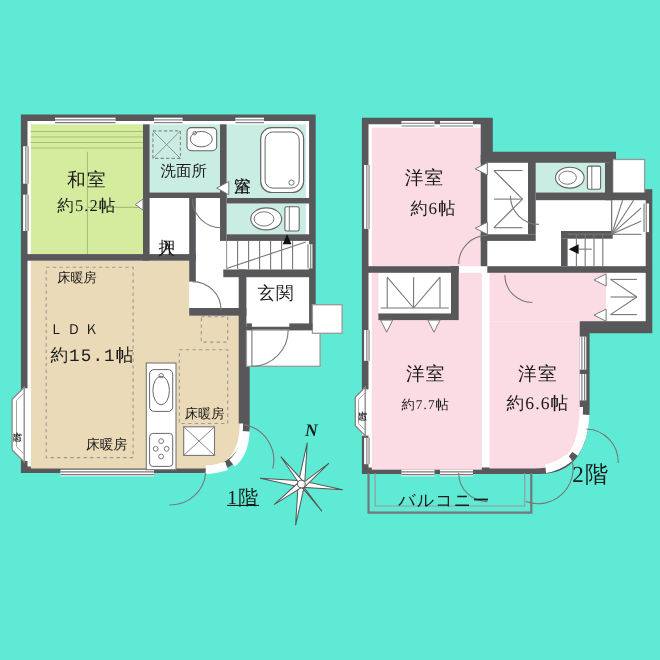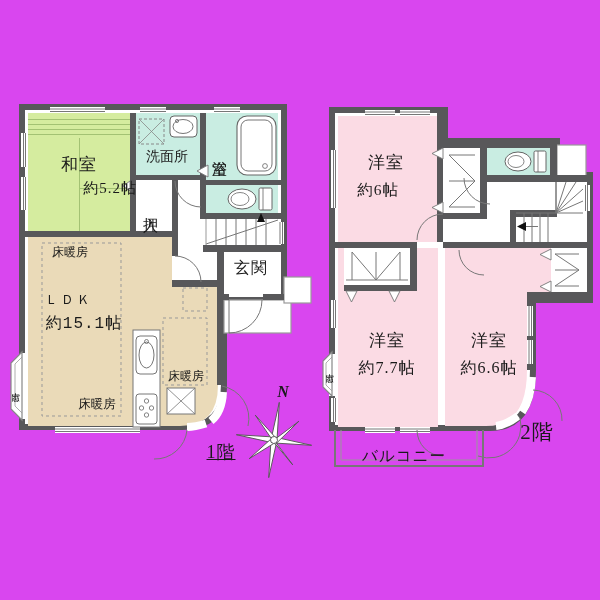--- a/index.html
+++ b/index.html
@@ -1,16 +1,16 @@
 <!DOCTYPE html>
 <html><head>
 <meta charset="utf-8">
 <style>
   html,body{margin:0;padding:0;background:#fff;}
-  .plan{position:relative;width:600px;height:600px;background:#d946ef;overflow:hidden;
+  .plan{position:relative;width:600px;height:600px;background:#5eead4;overflow:hidden;
         font-family:"Liberation Serif","DejaVu Serif",serif;}
   .plan svg{position:absolute;left:0;top:0;}
   .lbl{position:absolute;transform:translate(-50%,-50%);white-space:nowrap;
        color:#1a1a1a;text-align:center;line-height:1;letter-spacing:1px;}
   .lbl.vert{writing-mode:vertical-rl;text-orientation:upright;letter-spacing:0;line-height:1;}
   .lbl.big{letter-spacing:3px;}
   .lbl.north{font-style:italic;font-weight:bold;letter-spacing:0;}
 </style>
 </head>
 <body>
@@ -353,37 +353,37 @@
       <polygon points="252,418 274,442 276,438"></polygon>
       <polygon points="296,462 274,442 272,438"></polygon>
       <polygon points="296,418 272,442 276,444"></polygon>
       <polygon points="252,462 272,438 276,442"></polygon>
     </g>
     <circle cx="274" cy="440" r="3.5" fill="#fff" stroke="#555" stroke-width="0.9"></circle>
   </g>
 </svg>
 
 <span class="lbl" style="left:79px;top:164px;font-size:17px;">和室</span>
-<span class="lbl" style="left:79px;top:188px;font-size:15px;margin-left:31px;">約5.2帖</span>
+<span class="lbl" style="left:79px;top:188px;font-size:15px;">約5.2帖</span>
 <span class="lbl" style="left:167px;top:157px;font-size:14px;letter-spacing:0;">洗面所</span>
 <span class="lbl vert" style="left:219px;top:149px;font-size:15px;">浴室</span>
 <span class="lbl vert" style="left:150px;top:205px;font-size:15px;">押入</span>
 <span class="lbl" style="left:251px;top:268px;font-size:16px;">玄関</span>
 <span class="lbl big" style="left:69px;top:299px;font-size:13px;">ＬＤＫ</span>
 <span class="lbl" style="left:84px;top:324px;font-size:16px;font-family:Liberation Mono, monospace;">約15.1帖</span>
 <span class="lbl" style="left:70px;top:252px;font-size:12px;letter-spacing:0;">床暖房</span>
 <span class="lbl" style="left:97px;top:404px;font-size:12.5px;letter-spacing:0;">床暖房</span>
 <span class="lbl" style="left:186px;top:376px;font-size:12px;letter-spacing:0;">床暖房</span>
 <span class="lbl vert" style="left:16px;top:386px;font-size:8.5px;">出窓</span>
 <span class="lbl" style="left:221px;top:452px;font-size:18px;text-decoration:underline;">1階</span>
 
 <span class="lbl" style="left:386px;top:162px;font-size:17px;">洋室</span>
-<span class="lbl" style="left:378px;top:190px;font-size:15.5px;">約6帖</span>
+<span class="lbl" style="left:394px;top:190px;font-size:15.5px;">約6帖</span>
 <span class="lbl" style="left:387px;top:340px;font-size:17px;">洋室</span>
-<span class="lbl" style="left:387px;top:368px;font-size:16px;">約7.7帖</span>
+<span class="lbl" style="left:387px;top:368px;font-size:12px;">約7.7帖</span>
 <span class="lbl" style="left:489px;top:340px;font-size:17px;">洋室</span>
 <span class="lbl" style="left:489px;top:368px;font-size:16px;">約6.6帖</span>
 <span class="lbl" style="left:404px;top:456px;font-size:15.5px;">バルコニー</span>
 <span class="lbl vert" style="left:330px;top:367px;font-size:8.5px;">出窓</span>
 <span class="lbl" style="left:537px;top:432px;font-size:21px;">2階</span>
 
 <span class="lbl north" style="left:283px;top:392px;font-size:16px;">N</span>
 </div>
 
 </body></html>

